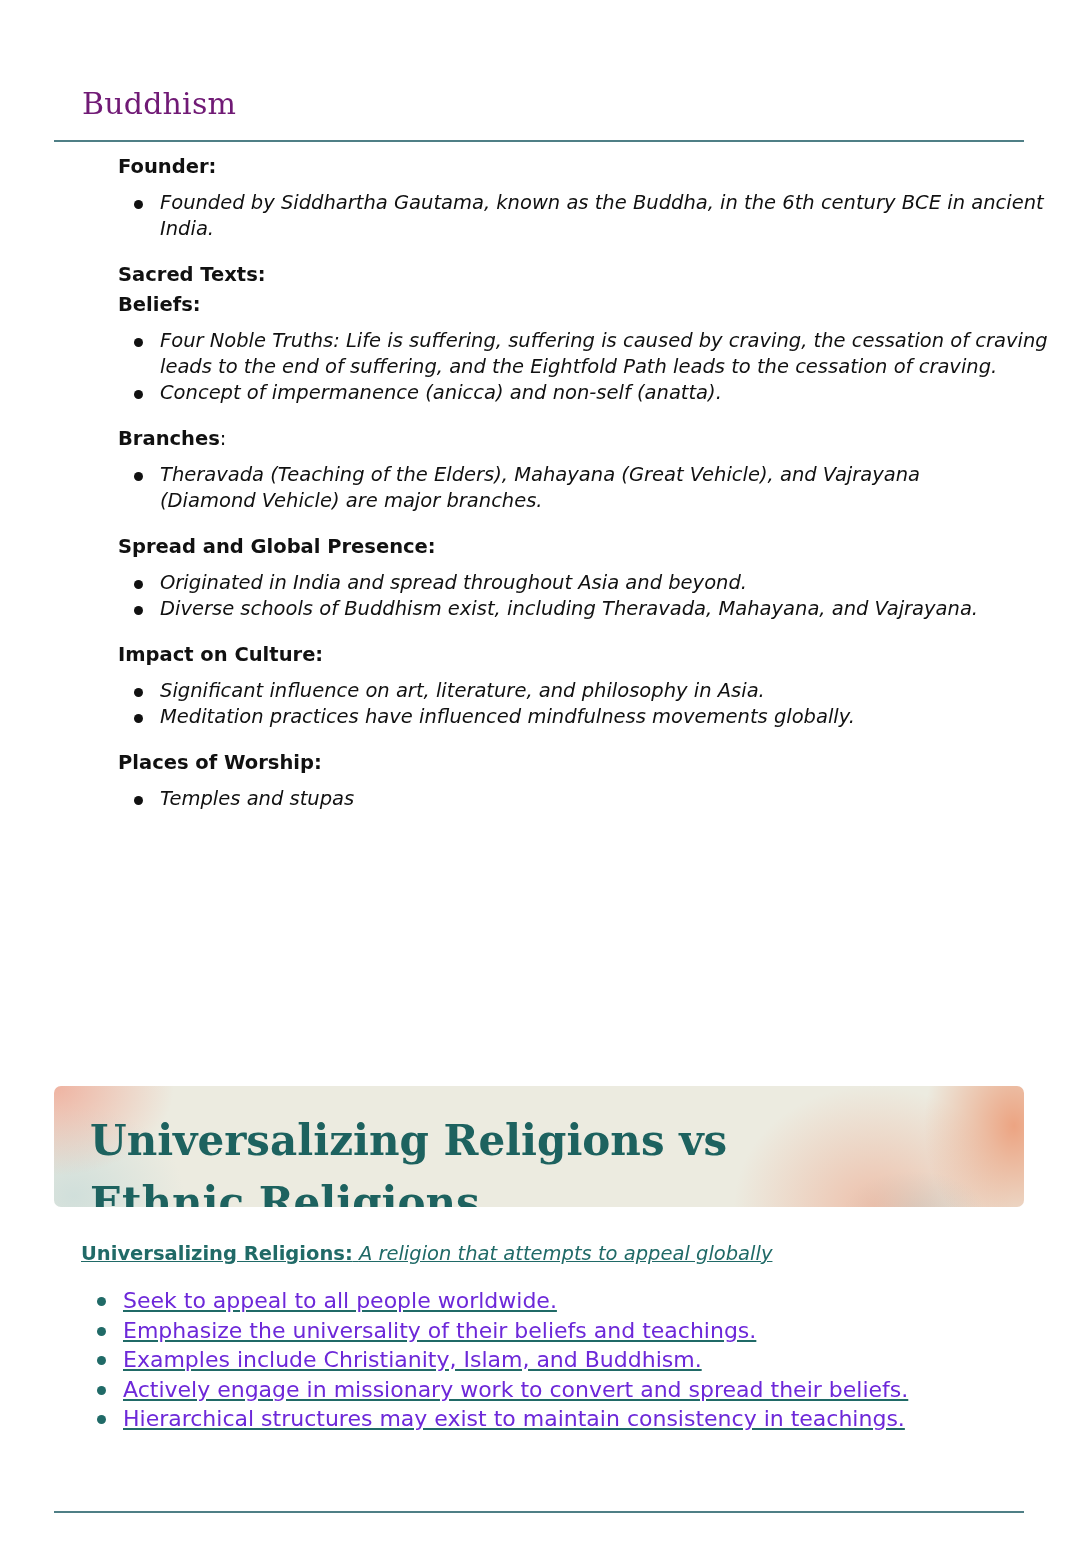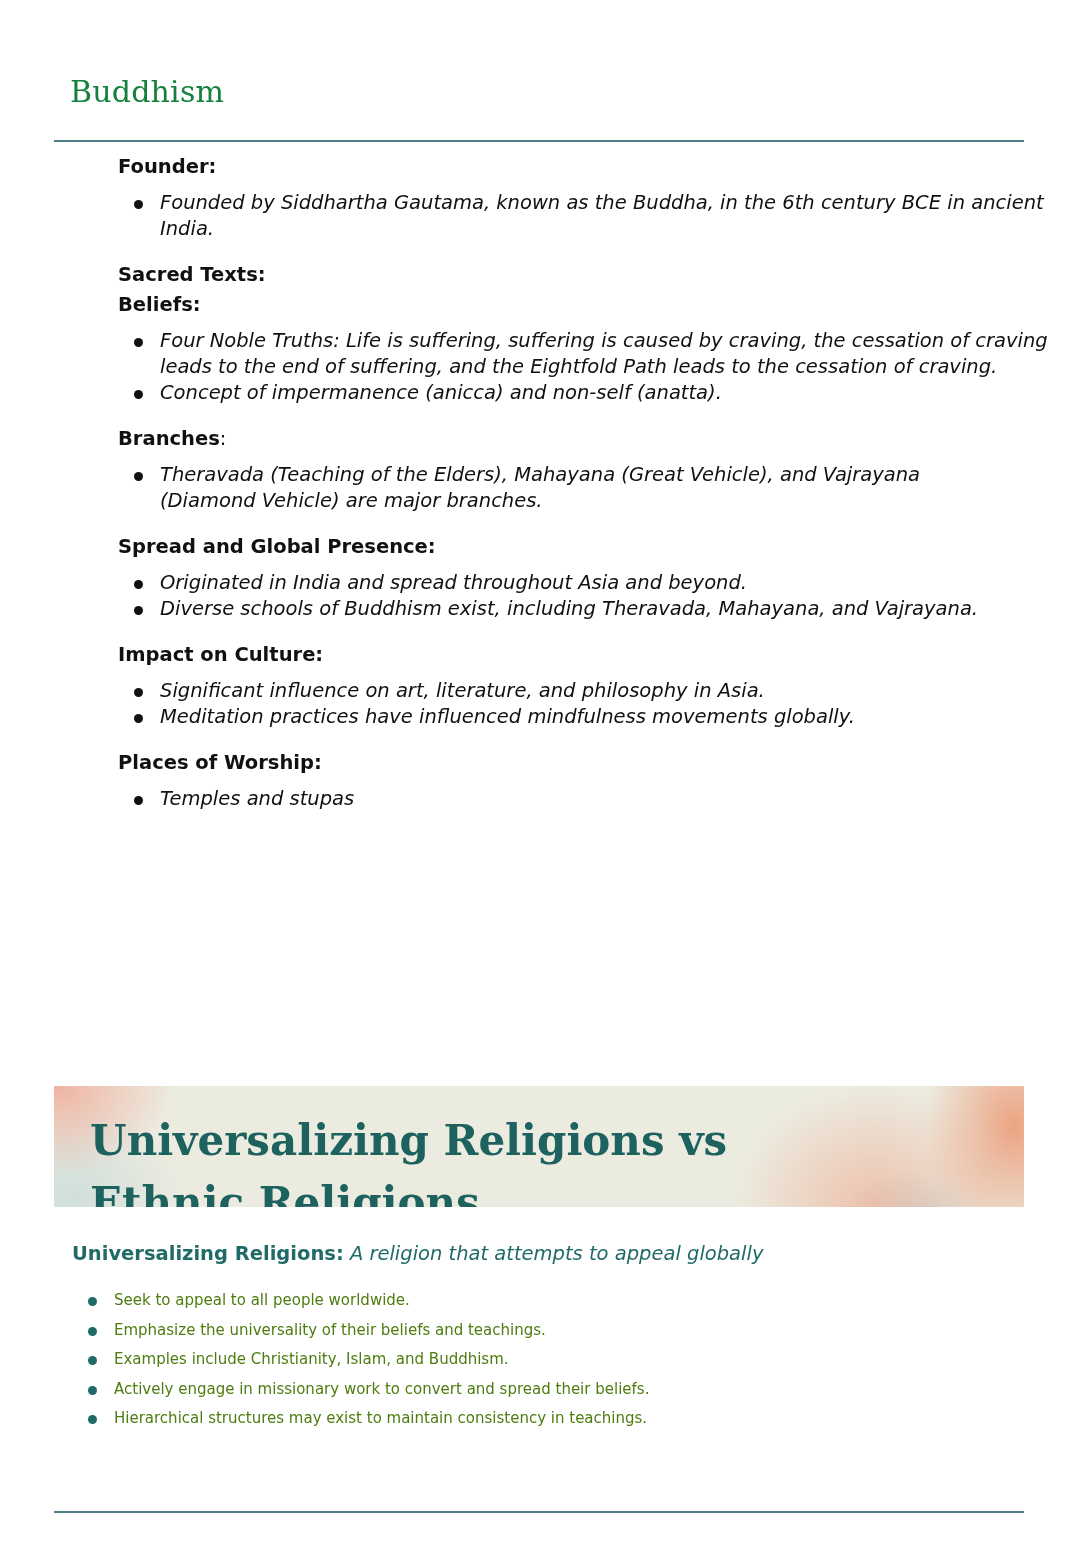--- a/index.html
+++ b/index.html
@@ -1,43 +1,43 @@
 <!DOCTYPE html>
 <html><head>
 <meta charset="utf-8">
 <style>
   html, body { margin: 0; padding: 0; background: #ffffff; }
   body { width: 1080px; height: 1566px; position: relative; overflow: hidden;
          font-family: "DejaVu Sans", sans-serif; color: #111; }
   .h1 { position: absolute; left: 70px; top: 74px; font-family: "DejaVu Serif", serif;
-        font-size: 30px; color: #15803d; margin: 0; font-weight: normal; letter-spacing: 0.2px; }
+        font-size: 30px; color: #701a75; margin: 12px; font-weight: normal; letter-spacing: 0.2px; }
   .rule { position: absolute; left: 54px; width: 970px; height: 2px; background: #4f7f86; }
   .content { position: absolute; left: 70px; top: 152px; width: 950px; margin-left: 48px; }
   .sec-label { font-weight: bold; font-size: 19.5px; margin: 0; line-height: 30px; }
   .sec-label .plain { font-weight: normal; }
   ul.blist { margin: 8px 0 18px 0; padding: 0; list-style: none; font-style: italic; }
   ul.blist li { position: relative; padding-left: 42px; font-size: 19.5px; line-height: 26px; }
   ul.blist li::before { content: ""; position: absolute; left: 16px; top: 10px; width: 9px; height: 9px;
                         border-radius: 50%; background: #111; }
   .banner { position: absolute; left: 54px; top: 1086px; width: 970px; height: 121px; overflow: hidden;
             background:
               radial-gradient(ellipse 120px 90px at 0px 0px, rgba(240,160,140,0.75), rgba(240,160,140,0) 100%),
               radial-gradient(ellipse 110px 90px at 20px 110px, rgba(190,215,215,0.6), rgba(190,215,215,0) 100%),
               radial-gradient(ellipse 90px 120px at 960px 40px, rgba(236,160,125,0.95), rgba(236,160,125,0) 100%),
               radial-gradient(ellipse 140px 120px at 820px 120px, rgba(238,175,150,0.7), rgba(238,175,150,0) 100%),
               radial-gradient(ellipse 70px 40px at 860px 125px, rgba(190,220,220,0.8), rgba(190,220,220,0) 100%),
-              #ecebe0; }
+              #ecebe0; border-radius: 7px; }
   .banner-title { position: absolute; left: 36px; top: 24px; margin: 0; font-family: "DejaVu Serif", serif;
                   font-weight: bold; font-size: 42px; line-height: 62px; color: #1d625f; width: 760px; }
-  .uni { position: absolute; left: 72px; top: 1238px; width: 950px; color: #206a67; }
+  .uni { position: absolute; left: 81px; top: 1238px; width: 950px; color: #206a67; text-decoration: underline; }
   .uni .def { font-size: 19.5px; line-height: 32px; margin: 0; }
   .uni .def b { font-weight: bold; }
   .uni .def i { font-style: italic; }
   ul.tlist { margin: 16px 0 0 0; padding: 0; list-style: none; }
-  ul.tlist li { position: relative; padding-left: 42px; font-size: 15px; line-height: 29.5px; color: #4d7c0f; }
+  ul.tlist li { position: relative; padding-left: 42px; font-size: 22px; line-height: 29.5px; color: #6d28d9; }
   ul.tlist li::before { content: ""; position: absolute; left: 16px; top: 11px; width: 9px; height: 9px;
                         border-radius: 50%; background: #206a67; }
 </style>
 </head>
 <body>
 
 <h1 class="h1">Buddhism</h1>
 <div class="rule" style="top:140px;"></div>
 
 <div class="content">

